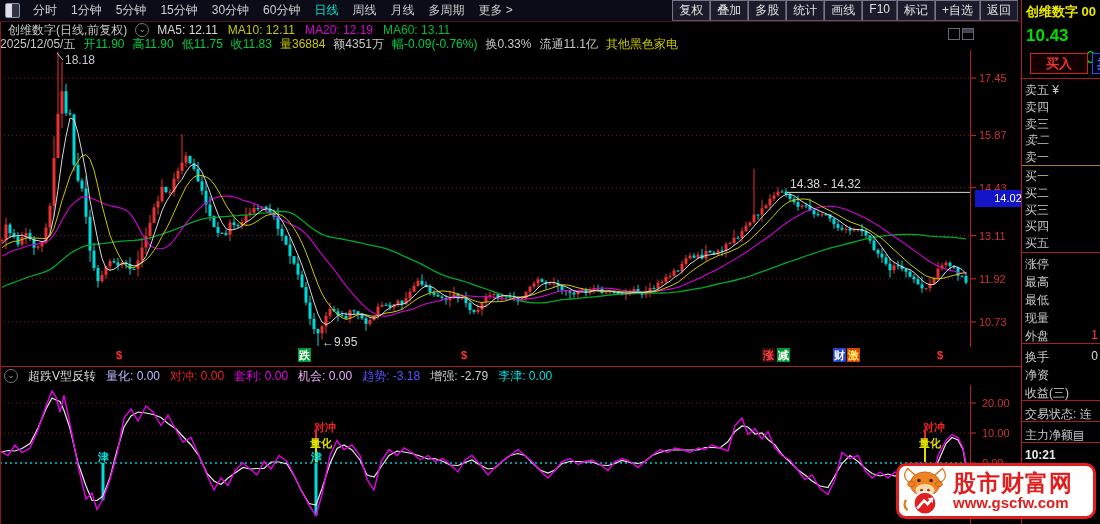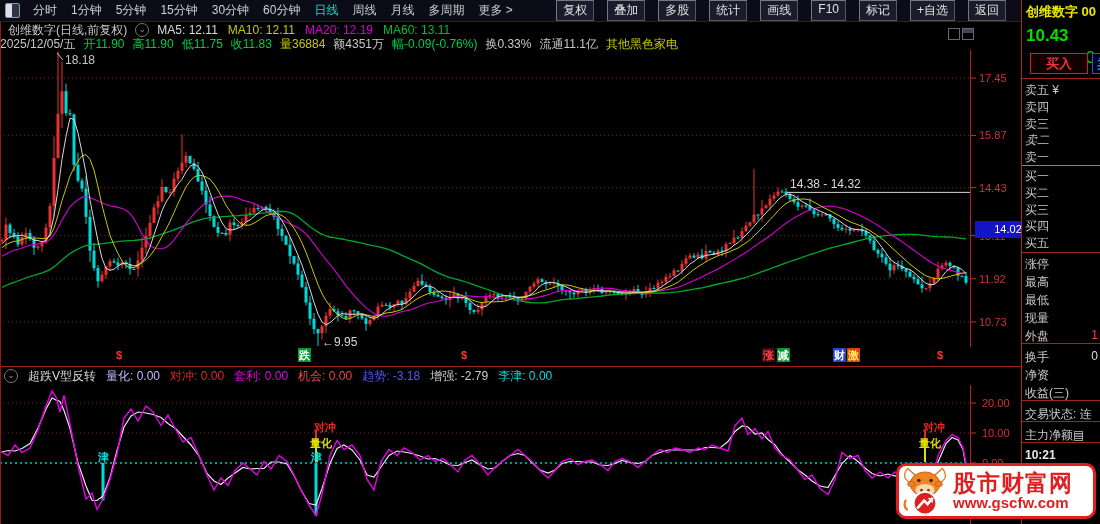--- a/index.html
+++ b/index.html
@@ -4,21 +4,21 @@
 <style>
   html,body{margin:0;padding:0;background:#000;}
   #app{position:relative;width:1100px;height:524px;background:#000;overflow:hidden;
        font-family:"Liberation Sans","DejaVu Sans",sans-serif;-webkit-font-smoothing:none;}
   
   #toolbar{position:absolute;left:0;top:0;width:1022px;height:22px;background:#0c0c18;
            display:flex;align-items:center;font-size:12px;color:#cfcfcf;border-bottom:1px solid #501414;box-sizing:border-box;}
   #tb-icon{width:13px;height:13px;margin:0 6px 0 5px;border:1px solid #8899aa;background:linear-gradient(90deg,#dde 50%,#334 50%);border-radius:2px;}
   .tb-item{margin:0 7px;cursor:default;white-space:nowrap;}
   .tb-item.active{color:#00e0c8;}
-  #tb-buttons{margin-left:auto;display:flex;gap:13px;padding-right:16px;}
+  #tb-buttons{margin-left:auto;display:flex;gap:0;padding-right:4px;}
   .tb-btn{border:1px solid #555566;border-top-color:#777788;border-left-color:#777788;
           background:#1b1b2b;color:#e2e2e2;padding:1px 6px;font-size:12px;white-space:nowrap;}
   
   .info-line{position:absolute;left:0;width:968px;height:14px;font-size:12px;white-space:nowrap;overflow:hidden;display:flex;gap:8px;align-items:center;}
   #info1{top:23px;padding-left:8px;}
   #info2{top:37px;}
   .chev-icon{display:inline-block;width:12px;height:12px;border:1px solid #777;border-radius:50%;color:#999;
              font-size:9px;line-height:11px;text-align:center;flex:0 0 auto;}
   
   #main-chart{position:absolute;left:0;top:50px;}
@@ -27,21 +27,21 @@
   .floor-mark{position:absolute;top:1px;font-size:11px;font-weight:bold;line-height:14px;padding:0 1px;}
   #hsep{position:absolute;left:0;top:366px;width:1021px;height:0;border-top:1px solid #a32020;}
   #vline-left{position:absolute;left:0;top:22px;width:1px;height:502px;background:#8a1a1a;}
   #vline-panel{position:absolute;left:1021px;top:0;width:1px;height:524px;background:#b32222;}
   
   #ind-header{position:absolute;left:0;top:368px;width:1020px;height:16px;display:flex;align-items:center;
               gap:10px;font-size:12px;white-space:nowrap;}
   #ind-name{color:#dcdcdc;}
   
   #cursor-box{position:absolute;left:975px;top:190px;width:66px;height:17px;background:#1414c8;color:#fff;
-              font-size:11px;line-height:17px;text-align:center;margin-top:31px;}
+              font-size:11px;line-height:17px;text-align:center;}
   
   .win-icon{position:absolute;top:28px;width:10px;height:10px;border:1px solid #667;}
   #win-icon-1{left:948px;}
   #win-icon-2{left:962px;background:linear-gradient(180deg,#445 40%,transparent 40%);}
   
   #quote-panel{position:absolute;left:1022px;top:0;width:78px;height:524px;background:#000;overflow:hidden;}
   #qp-header{position:absolute;left:4px;top:3px;font-size:13px;font-weight:bold;color:#e8e800;white-space:nowrap;}
   #qp-price{position:absolute;left:4px;top:26px;font-size:17px;font-weight:bold;color:#00dd00;}
   #qp-change{position:absolute;left:58px;top:48px;font-size:17px;color:#00dd00;white-space:nowrap;text-align:right;}
   #qp-buy{position:absolute;left:8px;top:53px;width:56px;height:19px;border:1px solid #cc2222;color:#ee3333;
@@ -645,21 +645,21 @@
     </div>
   <div id="hsep"></div>
 
   <div id="ind-header">
     <span class="chev-icon" style="margin-left:4px;">⌄</span>
     <span id="ind-name">超跌V型反转</span>
     <span id="ind-readouts" style="display:flex;gap:10px;">
         <span class="pair" style="color: #c4b5fd;">量化: 0.00</span>
         <span class="pair" style="color: rgb(238, 34, 34);">对冲: 0.00</span>
         <span class="pair" style="color: rgb(228, 0, 228);">套利: 0.00</span>
-        <span class="pair" style="color: #ef4444;">机会: 0.00</span>
+        <span class="pair" style="color: #f0abfc;">机会: 0.00</span>
         <span class="pair" style="color: rgb(85, 85, 255);">趋势: -3.18</span>
         <span class="pair" style="color: rgb(204, 204, 204);">增强: -2.79</span>
         <span class="pair" style="color: rgb(0, 221, 221);">李津: 0.00</span>
       </span>
   </div>
 
   <svg id="ind-chart" width="1022" height="139">
       <line x1="0" y1="18" x2="970" y2="18" stroke="#7a1f1f" stroke-dasharray="1,3"></line>
       <line x1="970" y1="18" x2="976" y2="18" stroke="#cc3333"></line>
       <text x="982" y="22" fill="#cc3333" font-size="11">20.00</text>

